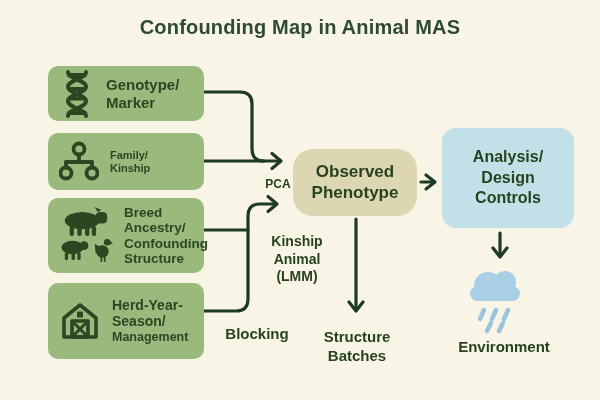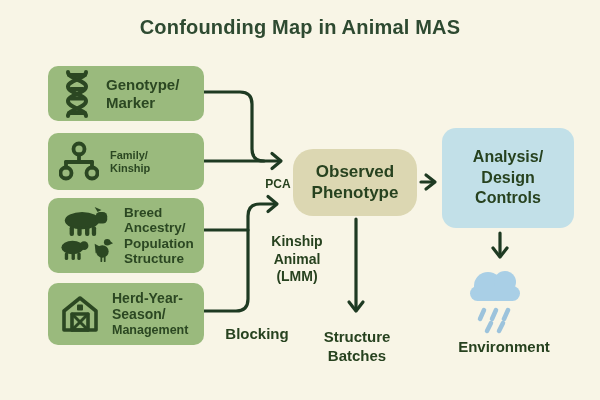--- a/index.html
+++ b/index.html
@@ -17,21 +17,21 @@
     position:absolute;left:48px;width:156px;box-sizing:border-box;
     background:var(--green-box,#9aba7d);border-radius:10px;
     display:flex;align-items:center;gap:11px;padding:0 8px 0 11px;
     color:var(--dark-green,#2b4722);
   }
   .factor .txt{font-weight:bold;line-height:1.14;}
   .factor .txt span{display:block;}
   #fbox1{top:66px;height:55px;font-size:15px;}
   #fbox2{top:133px;height:57px;font-size:11px;}
   #fbox3{top:198px;height:75px;font-size:13.5px;}
-  #fbox4{top:283px;height:62px;font-size:14px;align-items:center;}
+  #fbox4{top:283px;height:76px;font-size:14px;align-items:center;}
   #fbox4 .small{font-size:12.5px;}
   .icon{flex:none;}
   .stroke-ic path,.stroke-ic circle,.stroke-ic line,.stroke-ic rect.o{
     stroke:var(--dark-green,#2b4722);fill:none;stroke-linecap:round;stroke-linejoin:round;
   }
   .fill-ic *{fill:var(--dark-green,#2b4722);}
   
   .bigbox{
     position:absolute;display:flex;flex-direction:column;align-items:center;justify-content:center;
     font-weight:bold;color:var(--text-dark,#27421f);text-align:center;
@@ -131,21 +131,21 @@
       <path d="M37,37 L46,42 L38,47 Z"></path>
       <circle cx="45" cy="45" r="6.5"></circle>
       <circle cx="50" cy="35.5" r="3.4"></circle>
       <path d="M52.5,34 L56,36.5 L52.5,38 Z"></path>
       <rect x="43" y="50" width="1.8" height="6" rx="0.9"></rect>
       <rect x="46.5" y="50" width="1.8" height="6" rx="0.9"></rect>
     </svg>
     <div class="txt">
       <span>Breed</span>
       <span>Ancestry/</span>
-      <span>Population</span>
+      <span>Confounding</span>
       <span>Structure</span>
     </div>
   </div>
 
   <div class="factor" id="fbox4">
     <svg class="icon stroke-ic" width="42" height="42" viewBox="0 0 42 40" stroke-width="3.6">
       <path d="M5,17 L21,4 L37,17 L37,36 L5,36 Z"></path>
       <rect class="f" x="18" y="10.5" width="6" height="6" rx="1" style="fill:var(--dark-green,#2b4722)"></rect>
       <rect class="o" x="13" y="20" width="16" height="16"></rect>
       <path d="M13,20 L29,36 M29,20 L13,36" style="stroke-width:3"></path>

